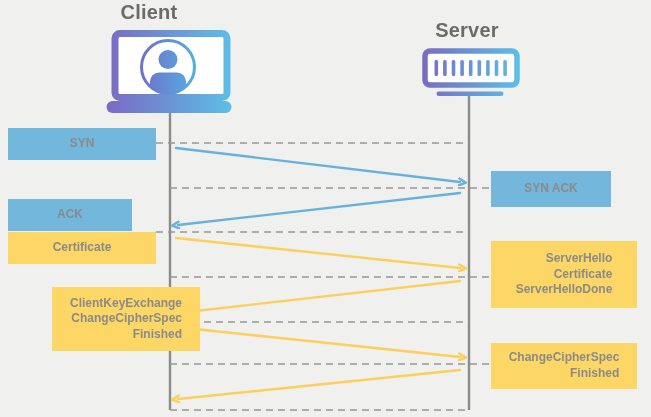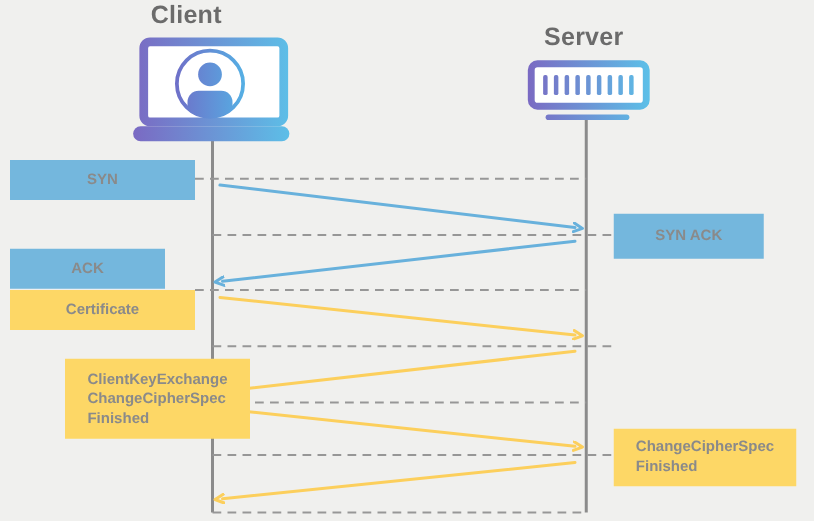--- a/index.html
+++ b/index.html
@@ -6,21 +6,21 @@
   body{font-family:"Liberation Sans",sans-serif;background:#f0f0ee;}
   .canvas{position:relative;width:651px;height:417px;background:#f0f0ee;overflow:hidden;}
   .actor-title{position:absolute;font-size:20px;font-weight:bold;color:#6b6b6b;text-align:center;letter-spacing:.2px;}
   #title-client{left:104px;top:1px;width:90px;}
   #title-server{left:417px;top:19px;width:100px;}
   .overlay{position:absolute;left:0;top:0;}
   .icon{position:absolute;}
   #icon-client{left:104px;top:27px;}
   #icon-server{left:420px;top:46px;}
   .msg{position:absolute;display:flex;align-items:center;justify-content:center;
-       text-align:left;font-weight:bold;font-size:12px;color:#8a8a8a;
+       text-align:right;font-weight:bold;font-size:12px;color:#8a8a8a;
        white-space:pre-line;line-height:1.3;}
   .msg.blue{background:#74b7dd;}
   .msg.yellow{background:#fdd766;}
   #box-syn{left:8px;top:128px;width:148px;height:32px;}
   #box-ack{left:8px;top:199px;width:124px;height:32px;}
   #box-clienthello{left:8px;top:232px;width:148px;height:32px;}
   #box-cke{left:8px;top:287px;width:148px;height:64px;margin-left:44px;}
   #box-synack{left:491px;top:171px;width:120px;height:36px;}
   #box-serverhello{left:491px;top:241px;width:146px;height:67px;}
   #box-ccs{left:491px;top:343px;width:146px;height:46px;}
@@ -110,19 +110,22 @@
       <rect x="74.7" y="14" width="3.6" height="16" rx="1.5"></rect>
       <rect x="83.3" y="14" width="3.6" height="16" rx="1.5"></rect>
       <rect x="16.5" y="45.5" width="67" height="4.5" rx="2.25"></rect>
     </g>
   </svg>
 
   <div class="msg blue" id="box-syn">SYN</div>
   <div class="msg blue" id="box-synack">SYN ACK</div>
   <div class="msg blue" id="box-ack">ACK</div>
   <div class="msg yellow" id="box-clienthello">Certificate</div>
+  <div class="msg yellow" id="box-serverhello">ServerHello
+Certificate
+ServerHelloDone</div>
   <div class="msg yellow" id="box-cke">ClientKeyExchange
 ChangeCipherSpec
 Finished</div>
   <div class="msg yellow" id="box-ccs">ChangeCipherSpec
 Finished</div>
 
 </div>
 
 </body></html>

